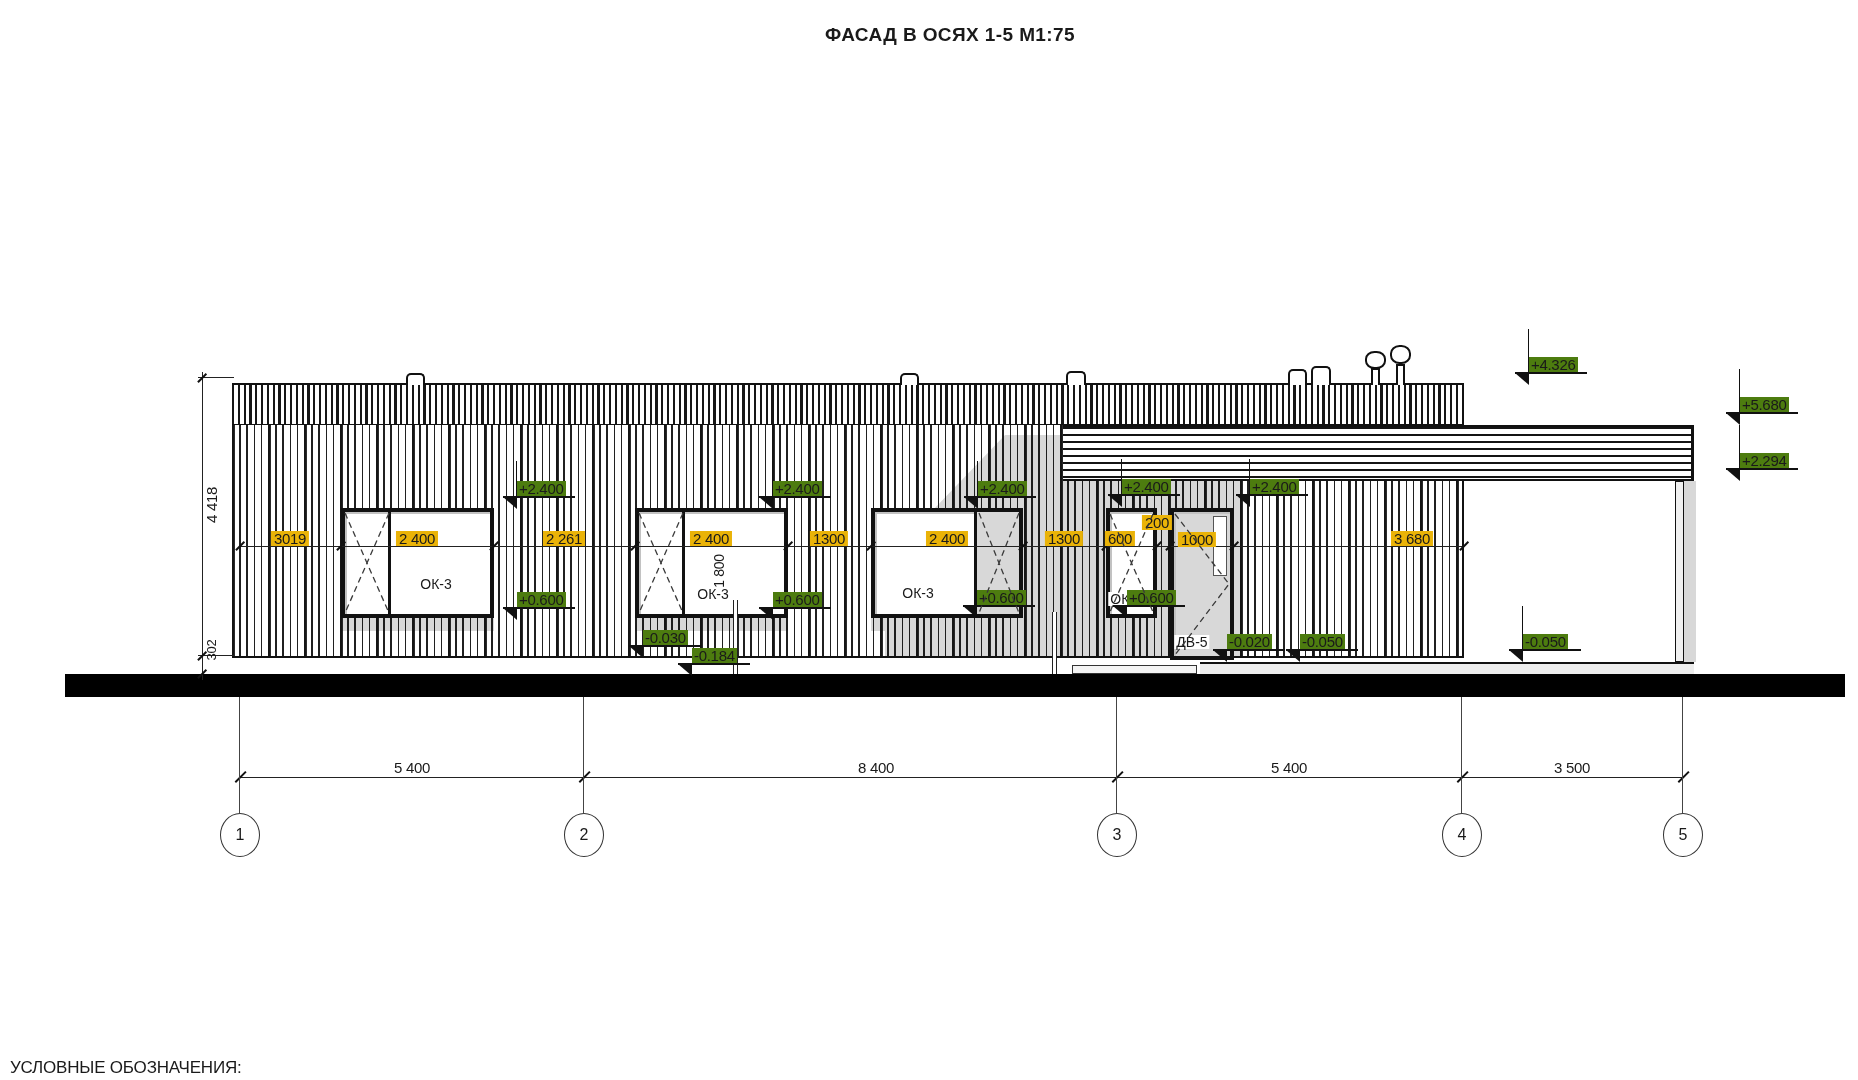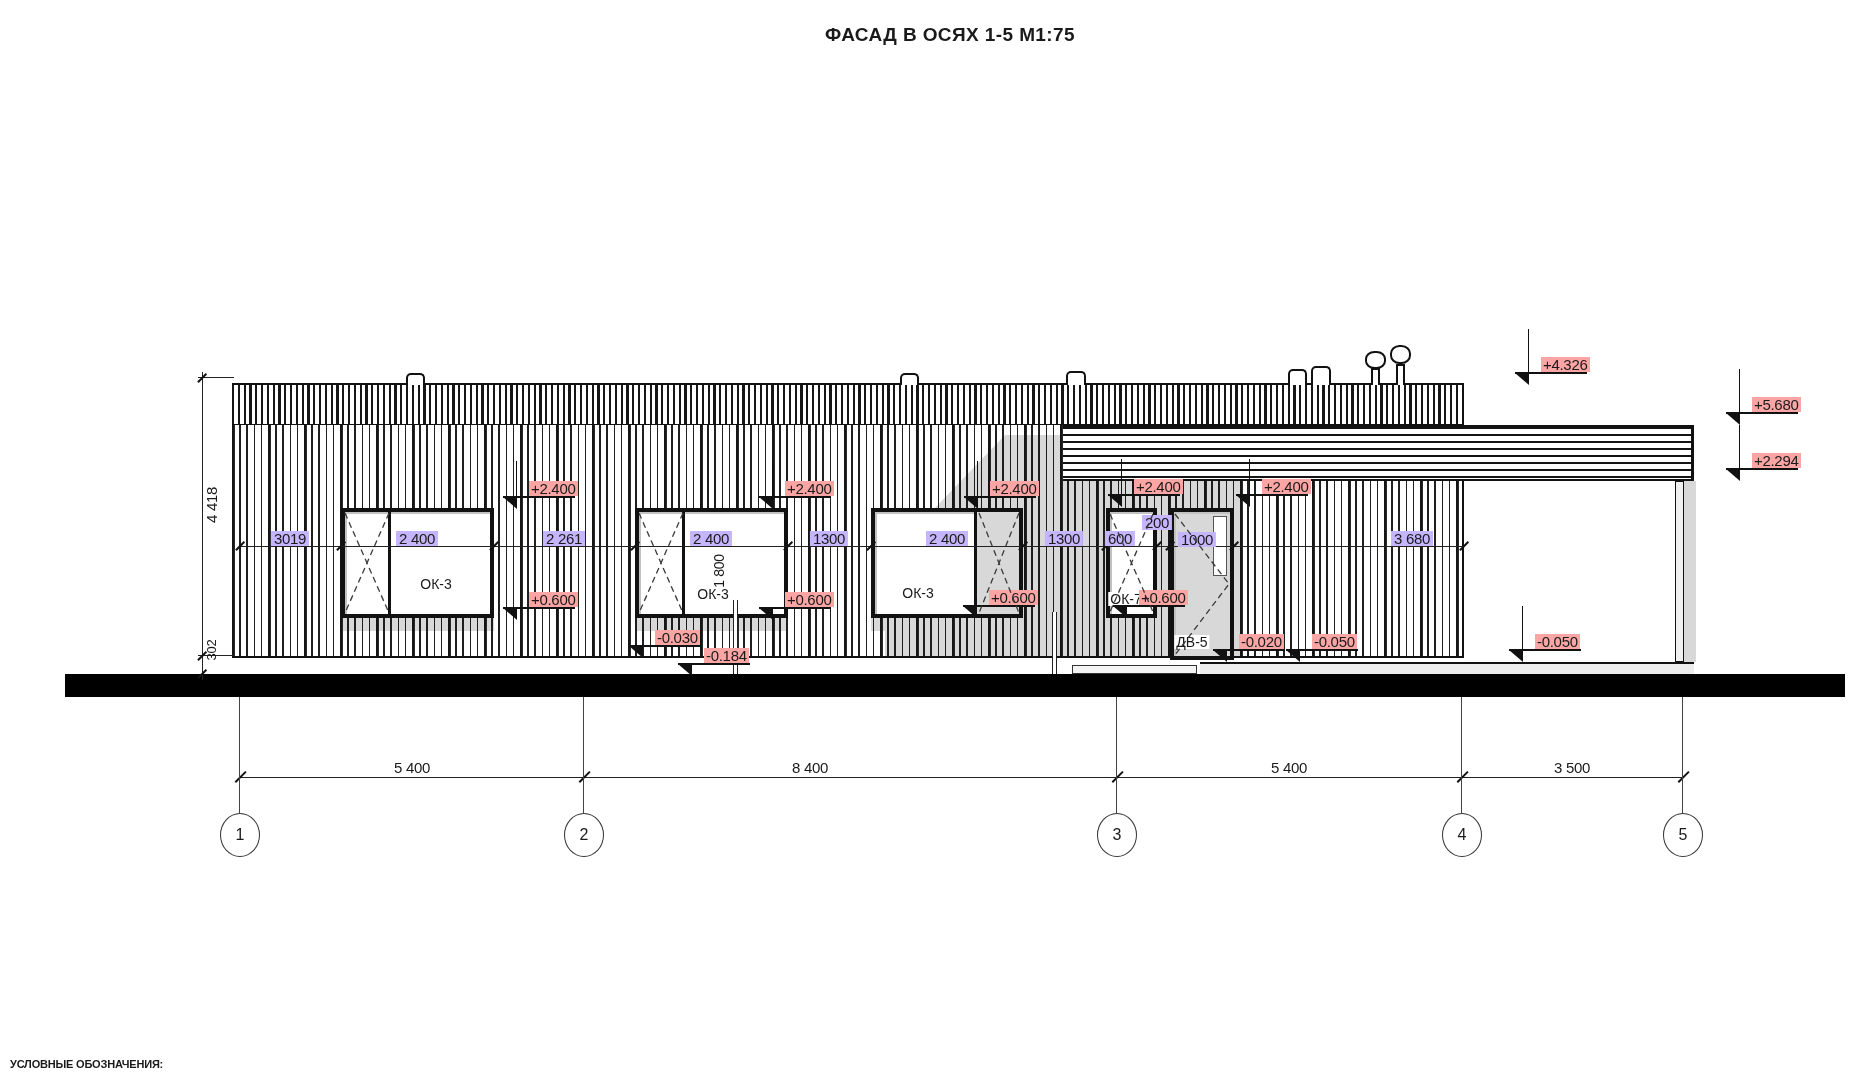--- a/index.html
+++ b/index.html
@@ -24,41 +24,41 @@
   
   .win{position:absolute;box-sizing:border-box;border:4px solid #111;background:#fff;box-shadow:inset 2px 2px 0 #c2c2c2;}
   .mull{position:absolute;top:0;bottom:0;width:3px;background:#111;}
   .sashfill{position:absolute;top:0;bottom:0;right:0;background:#d8d8d8;}
   .doorglass{position:absolute;right:3px;top:4px;width:12px;height:58px;background:#fff;border:1px solid #555;}
   .pipe{position:absolute;width:5px;box-sizing:border-box;background:#fff;border-left:1.2px solid #222;border-right:1.2px solid #222;}
   
   .dline{position:absolute;background:#222;}
   .tick{position:absolute;width:12px;height:1.6px;background:#111;transform:rotate(-45deg);}
   .tickb{position:absolute;width:15px;height:1.7px;background:#111;transform:rotate(-45deg);}
-  .dimlab{position:absolute;transform:translateX(-50%);font-size:15px;line-height:15px;background:#c4b5fd;padding:0 3px;white-space:nowrap;letter-spacing:-.3px;}
+  .dimlab{position:absolute;transform:translateX(-50%);font-size:15px;line-height:15px;background:#eab308;padding:0 3px;white-space:nowrap;letter-spacing:-.3px;}
   .dimlabb{position:absolute;transform:translateX(-50%);font-size:15px;line-height:15px;white-space:nowrap;letter-spacing:-.3px;}
   .vtext{position:absolute;transform:translate(-50%,-50%) rotate(-90deg);font-size:15px;line-height:15px;white-space:nowrap;letter-spacing:-.3px;}
   .oklab{position:absolute;transform:translateX(-50%);font-size:14px;line-height:14px;background:#fff;padding:0 2px;white-space:nowrap;}
   
   .flag{position:absolute;width:0;height:0;}
   .ftri{position:absolute;left:-14px;top:-12px;width:14px;height:12px;background:#111;clip-path:polygon(0 0,100% 0,100% 100%);}
   .fline{position:absolute;left:-14px;top:-12.6px;width:72px;height:1.4px;background:#111;}
   .fstem{position:absolute;left:-1px;top:-48px;width:1.4px;height:36px;background:#111;}
   .fstem.long{top:-56px;height:44px;}
-  .ftext{position:absolute;left:12px;bottom:13px;font-size:15px;line-height:15px;white-space:nowrap;background:#fca5a5;padding:0 2px;letter-spacing:-.3px;}
+  .ftext{position:absolute;left:0px;bottom:13px;font-size:15px;line-height:15px;white-space:nowrap;background:#4d7c0f;padding:0 2px;letter-spacing:-.3px;}
   
   .axline{position:absolute;width:1.2px;height:116px;top:697px;background:#444;}
   .bubble{position:absolute;top:813px;width:40px;height:44px;box-sizing:border-box;border:1.7px solid #333;border-radius:50%;
     display:flex;align-items:center;justify-content:center;font-size:16px;}
   
   .vent{position:absolute;box-sizing:border-box;border:2px solid #111;border-bottom:none;border-radius:5px 5px 0 0;background:#fff;}
   .cap{position:absolute;box-sizing:border-box;border:2px solid #111;border-radius:45%;background:#fff;}
   .stem{position:absolute;box-sizing:border-box;border:2px solid #111;border-bottom:none;background:#fff;}
   .title{position:absolute;left:950px;top:24px;transform:translateX(-50%);font-size:19px;font-weight:600;letter-spacing:.4px;white-space:nowrap;}
-  .legend{position:absolute;left:10px;top:1058px;font-size:11px;font-weight:700;letter-spacing:-.2px;white-space:nowrap;}
+  .legend{position:absolute;left:10px;top:1058px;font-size:17px;font-weight:400;letter-spacing:-.2px;white-space:nowrap;}
   svg.layer{position:absolute;left:0;top:0;pointer-events:none;}
 </style>
 </head>
 <body>
 
 <div id="stage">
 
   <div class="title">ФАСАД В ОСЯХ 1-5 М1:75</div>
 
   <div class="wallbg"></div>
@@ -249,21 +249,21 @@
     <div class="ftext">+2.294</div>
     </div>
 
   <div class="dline" style="left:240px;top:777px;width:1443px;height:1.2px;"></div>
   <div class="tickb" style="left:233px;top:776px;"></div>
   <div class="tickb" style="left:577px;top:776px;"></div>
   <div class="tickb" style="left:1110px;top:776px;"></div>
   <div class="tickb" style="left:1455px;top:776px;"></div>
   <div class="tickb" style="left:1676px;top:776px;"></div>
   <div class="dimlabb" style="left:412px;top:760px;">5 400</div>
-  <div class="dimlabb" style="left:810px;top:760px;">8 400</div>
+  <div class="dimlabb" style="left:876px;top:760px;">8 400</div>
   <div class="dimlabb" style="left:1289px;top:760px;">5 400</div>
   <div class="dimlabb" style="left:1572px;top:760px;">3 500</div>
 
   <div class="axline" style="left:239px;"></div>
   <div class="axline" style="left:583px;"></div>
   <div class="axline" style="left:1116px;"></div>
   <div class="axline" style="left:1461px;"></div>
   <div class="axline" style="left:1682px;"></div>
   <div class="bubble" style="left:220px;">1</div>
   <div class="bubble" style="left:564px;">2</div>

